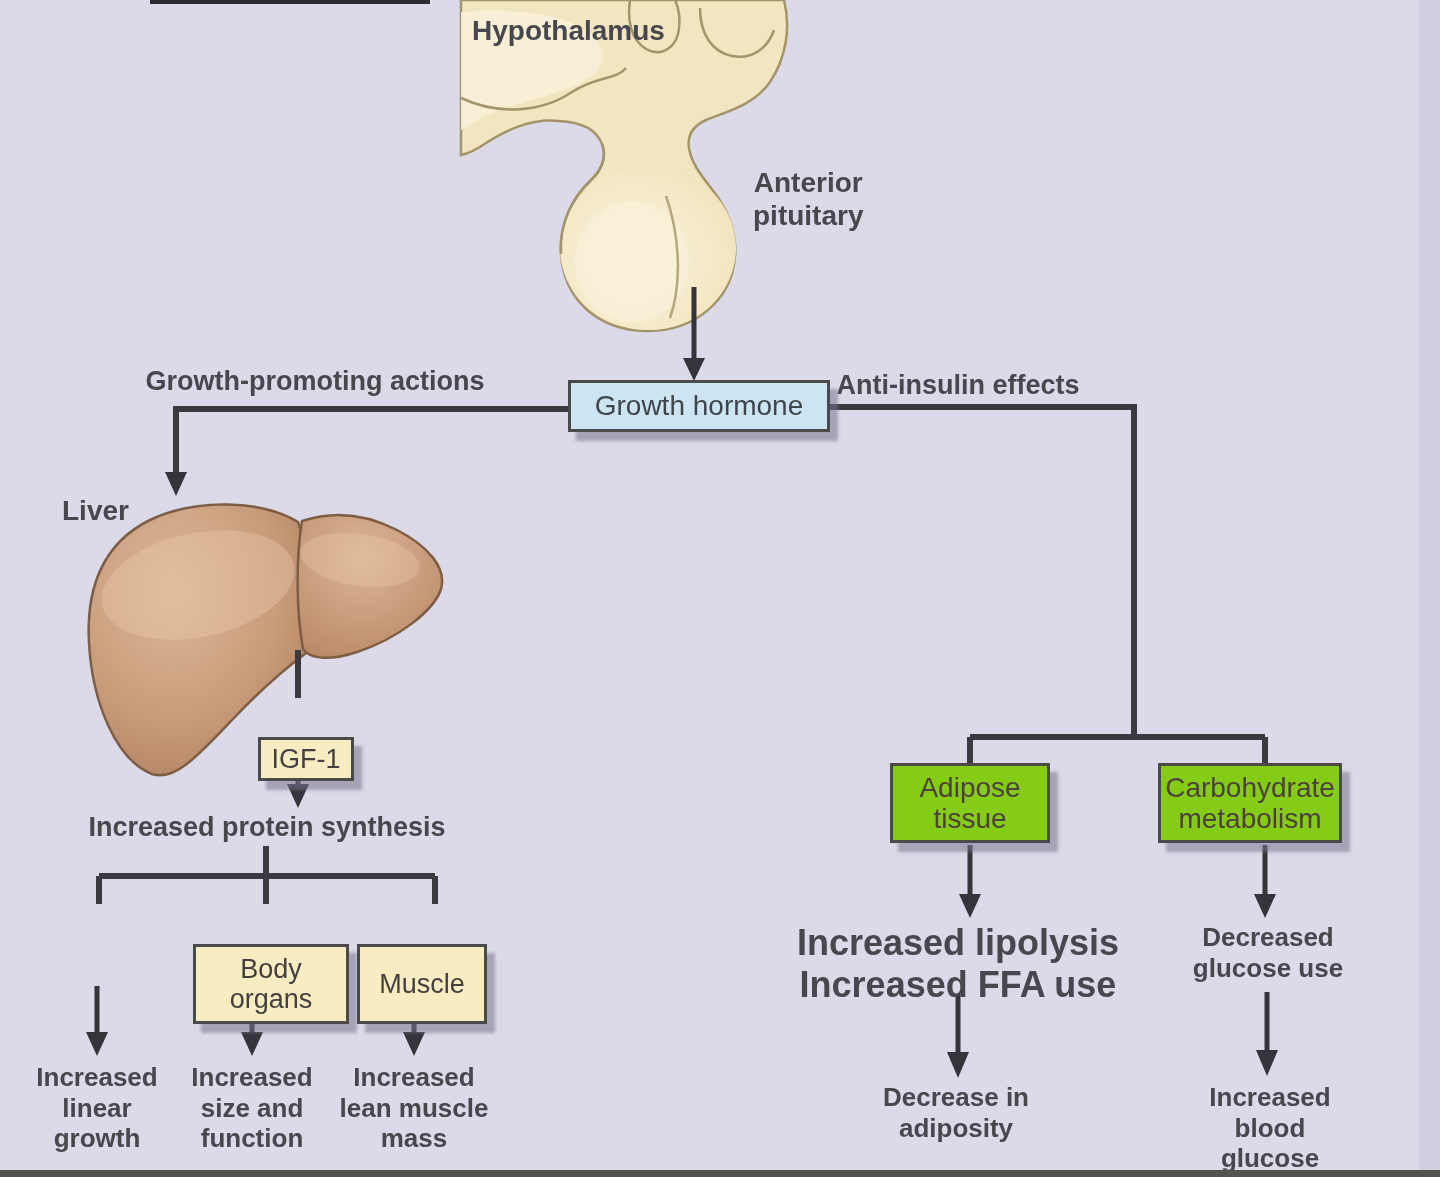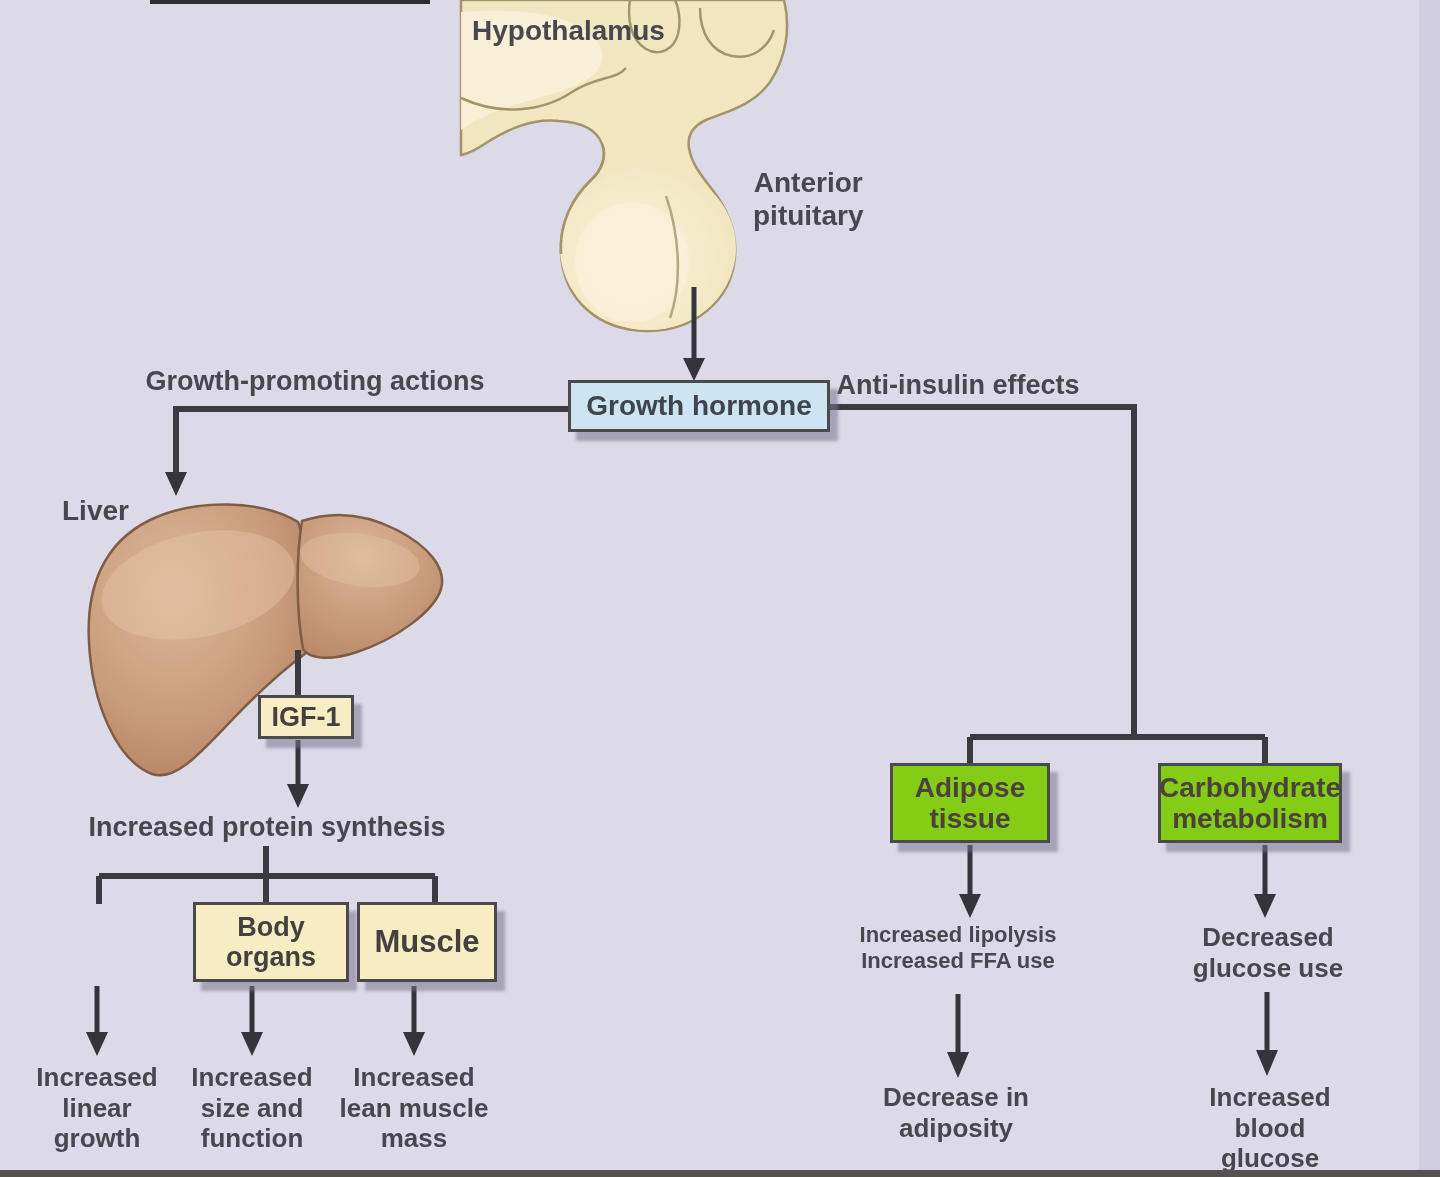--- a/index.html
+++ b/index.html
@@ -12,27 +12,27 @@
   .edge-bottom{position:absolute;left:0;bottom:0;width:1440px;height:7px;background:#55534f;}
   .edge-topline{position:absolute;left:150px;top:0;width:280px;height:4px;background:#2e2e32;}
   svg.layer{position:absolute;left:0;top:0;}
   .lbl{
     position:absolute;color:#47474d;font-weight:bold;white-space:pre-line;
     text-align:center;transform:translateX(-50%);line-height:1.18;
   }
   .lbl.left{transform:none;text-align:center;}
   .bx{
     position:absolute;display:flex;align-items:center;justify-content:center;
-    text-align:center;border:3px solid #4a4a4a;color:#44403e;font-weight:bold;
+    text-align:center;border:3px solid #4a4a4a;color:#44403e;font-weight:normal;
     white-space:pre-line;line-height:1.12;
     box-shadow:8px 9px 3px rgba(122,117,142,0.55);
     box-sizing:border-box;
   }
   .bx-blue{background:#cde5f2;color:#3f454c;}
-  .bx-yellow{background:#f8ecc3;}
+  .bx-yellow{background:#f8ecc3;margin-top:42px;}
   .bx-pink{background:#84cc16;color:#4d413c;}
 </style>
 </head>
 <body>
 
 <div class="canvas">
 
   <svg class="layer" width="1440" height="1177" viewBox="0 0 1440 1177">
     <defs>
       <radialGradient id="lobeL" cx="38%" cy="32%" r="85%">
@@ -149,41 +149,41 @@
   <div class="lbl" style="left:267px;top:812px;font-size:27px;">Increased protein synthesis</div>
 
   <div class="bx bx-blue" style="left:568px;top:380px;width:262px;height:52px;font-size:28px;">Growth hormone</div>
 
   <div class="bx bx-yellow" style="left:258px;top:695px;width:96px;height:44px;font-size:27px;">IGF-1</div>
 
 
   <div class="bx bx-yellow" style="left:193px;top:902px;width:156px;height:80px;font-size:27px;">Body
 organs</div>
 
-  <div class="bx bx-yellow" style="left:357px;top:902px;width:140px;height:80px;font-size:31px;">Muscle</div>
+  <div class="bx bx-yellow" style="left:357px;top:902px;width:130px;height:80px;font-size:27px;">Muscle</div>
 
   <div class="bx bx-pink" style="left:890px;top:763px;width:160px;height:80px;font-size:28px;">Adipose
 tissue</div>
 
   <div class="bx bx-pink" style="left:1158px;top:763px;width:184px;height:80px;font-size:28px;">Carbohydrate
 metabolism</div>
 
   <div class="lbl" style="left:97px;top:1062px;font-size:26px;">Increased
 linear
 growth</div>
 
   <div class="lbl" style="left:252px;top:1062px;font-size:26px;">Increased
 size and
 function</div>
 
   <div class="lbl" style="left:414px;top:1062px;font-size:26px;">Increased
 lean muscle
 mass</div>
 
-  <div class="lbl" style="left:958px;top:922px;font-size:22px;">Increased lipolysis
+  <div class="lbl" style="left:958px;top:922px;font-size:36px;">Increased lipolysis
 Increased FFA use</div>
 
   <div class="lbl" style="left:956px;top:1082px;font-size:26px;">Decrease in
 adiposity</div>
 
   <div class="lbl" style="left:1268px;top:922px;font-size:26px;">Decreased
 glucose use</div>
 
   <div class="lbl" style="left:1270px;top:1082px;font-size:26px;">Increased blood
 glucose</div>

